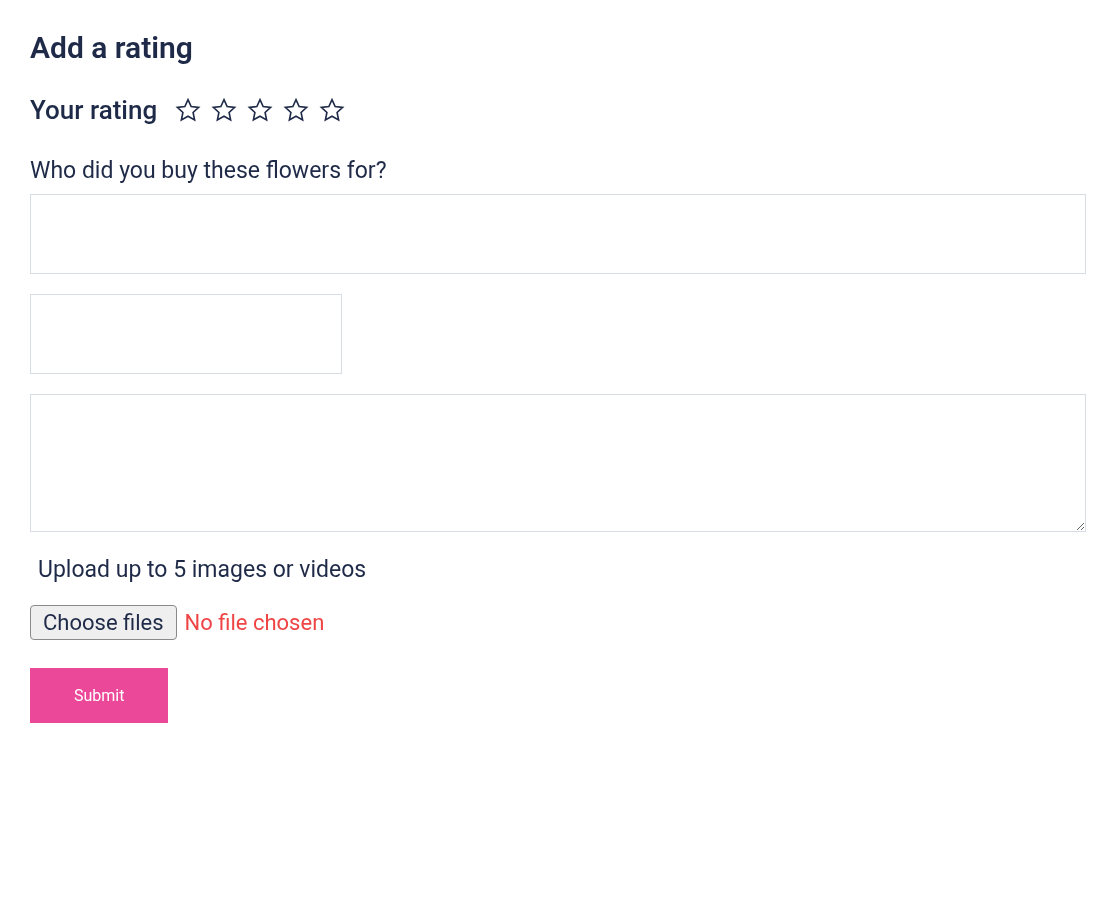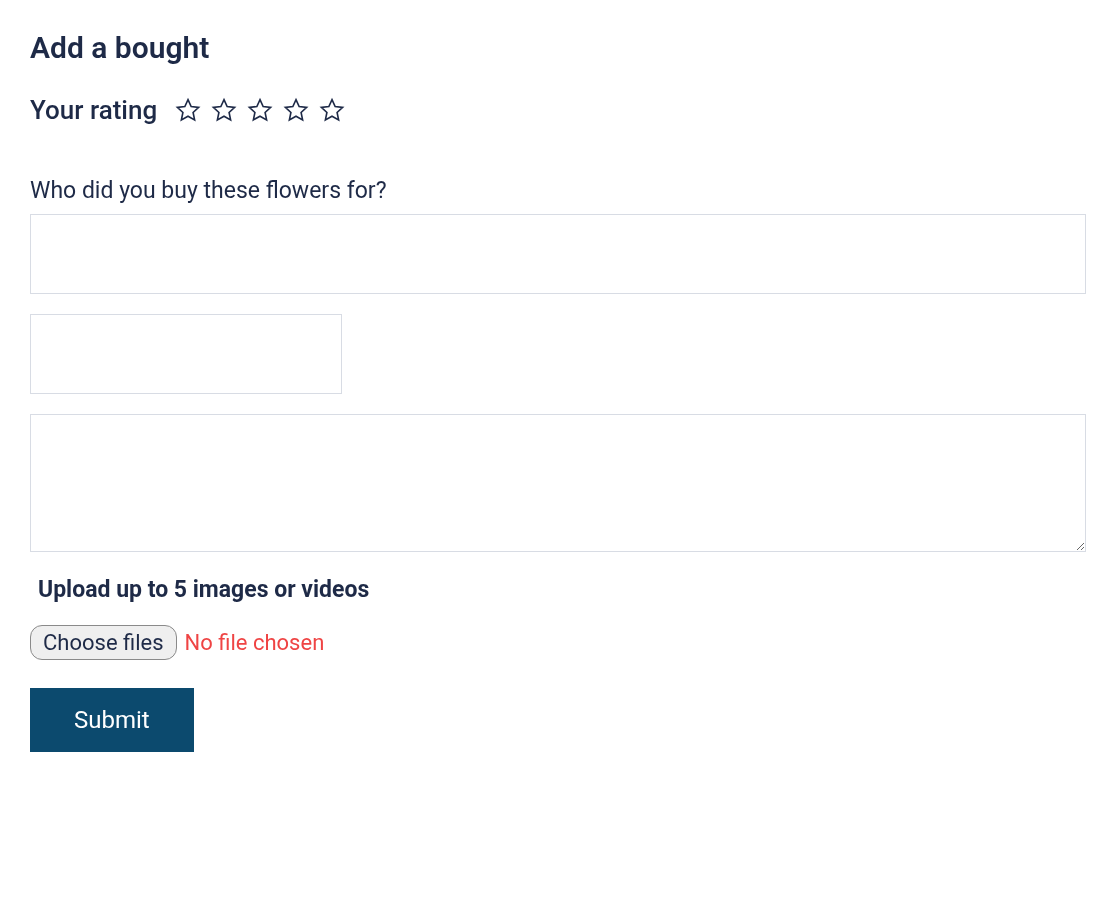--- a/index.html
+++ b/index.html
@@ -17,21 +17,21 @@
     .heading {
       font-size: 30px;
       font-weight: 600;
       color: #1e2a47;
       margin-bottom: 30px;
     }
     .rating-row {
       display: flex;
       align-items: center;
       gap: 18px;
-      margin-bottom: 52px;
+      margin-bottom: 32px;
     }
     .rating-label {
       font-size: 26px;
       font-weight: 500;
       color: #1e2a47;
     }
     .stars {
       display: flex;
       gap: 10px;
     }
@@ -77,64 +77,64 @@
       width: 100%;
       height: 138px;
       border: 1px solid #d8dce4;
       font-size: 18px;
       padding: 10px;
       font-family: inherit;
       resize: vertical;
     }
     .upload-label {
       font-size: 23px;
-      font-weight: 700;
+      font-weight: 400;
       color: #1e2a47;
       margin-bottom: 22px;
       margin-left: 8px;
       display: block;
     }
     .file-row {
       display: flex;
       align-items: center;
       gap: 8px;
       margin-bottom: 28px;
     }
     .file-button {
       font-size: 22px;
       font-weight: 400;
       color: #1e2a47;
       background: #efefef;
       border: 1px solid #8a8a8a;
-      border-radius: 12px;
+      border-radius: 4px;
       padding: 4px 12px;
       cursor: pointer;
       font-family: inherit;
     }
     .file-status {
       font-size: 22px;
       color: #ef4444;
     }
     .submit-button {
-      background: #0c4a6e;
+      background: #ec4899;
       color: #ffffff;
-      font-size: 24px;
+      font-size: 16px;
       font-weight: 400;
       border: none;
       padding: 18px 44px;
       cursor: pointer;
       font-family: inherit;
     }
   </style>
 </head>
 <body>
 
 
 
-<h2 class="heading">Add a bought</h2>
+<h2 class="heading">Add a rating</h2>
 
 <div class="rating-row">
   <span class="rating-label">Your rating</span>
   <div class="stars">
     <span class="star">
       <svg viewBox="0 0 24 24">
           <path d="M12 2.5l2.9 6.3 6.9.8-5.1 4.7 1.4 6.8L12 17.8l-6.1 3.3 1.4-6.8L2.2 9.6l6.9-.8L12 2.5z"></path>
         </svg>
     </span>
     <span class="star">

